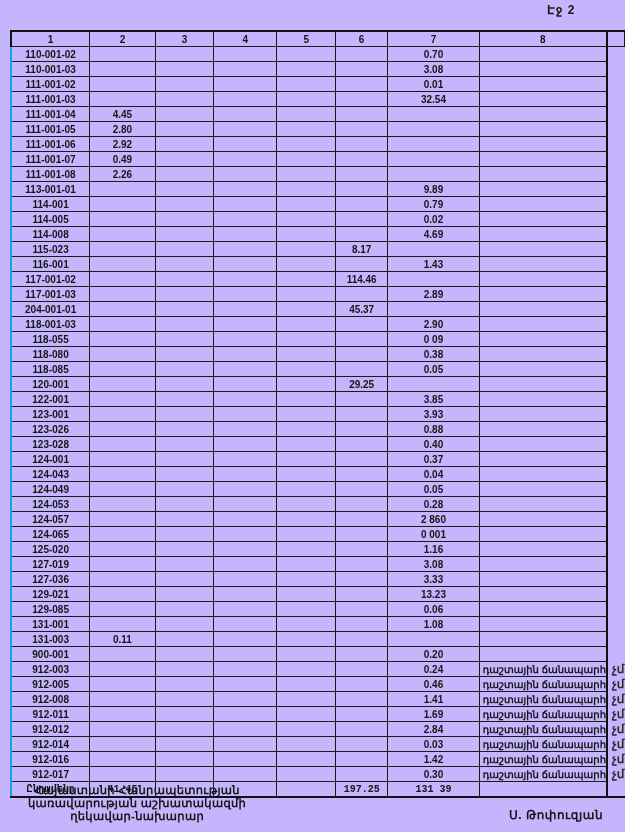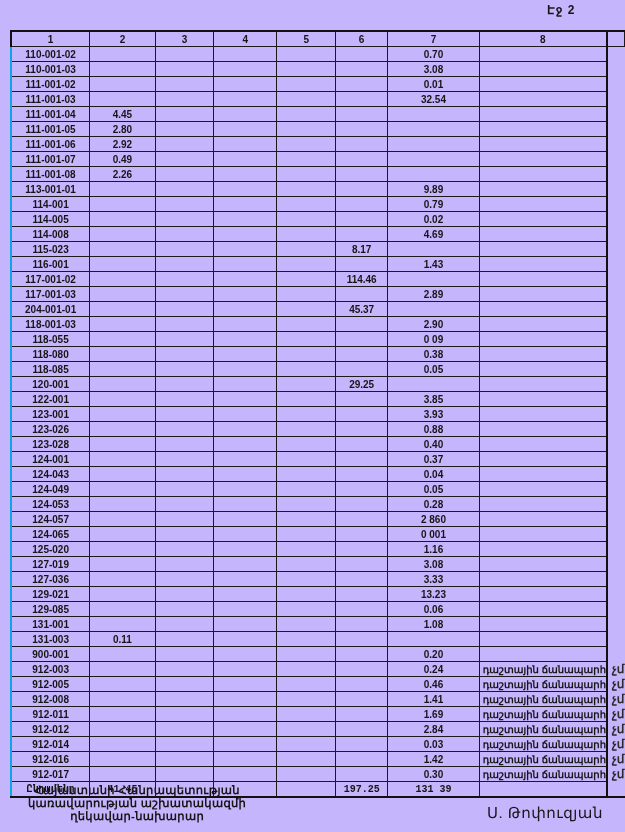--- a/index.html
+++ b/index.html
@@ -66,22 +66,22 @@
     align-items:flex-end;
   }
   .org-block div{
     font-size:11.5px;
     font-weight:bold;
     line-height:13px;
     letter-spacing:0.3px;
     text-align:center;
   }
   .signer{
-    font-size:15px;
-    font-weight:normal;
+    font-size:12px;
+    font-weight:bold;
     padding-bottom:1px;
     letter-spacing:0.5px;
   }
 </style>
 </head>
 <body>
 
 <div class="page">
 
   <div class="page-label">Էջ 2</div>

